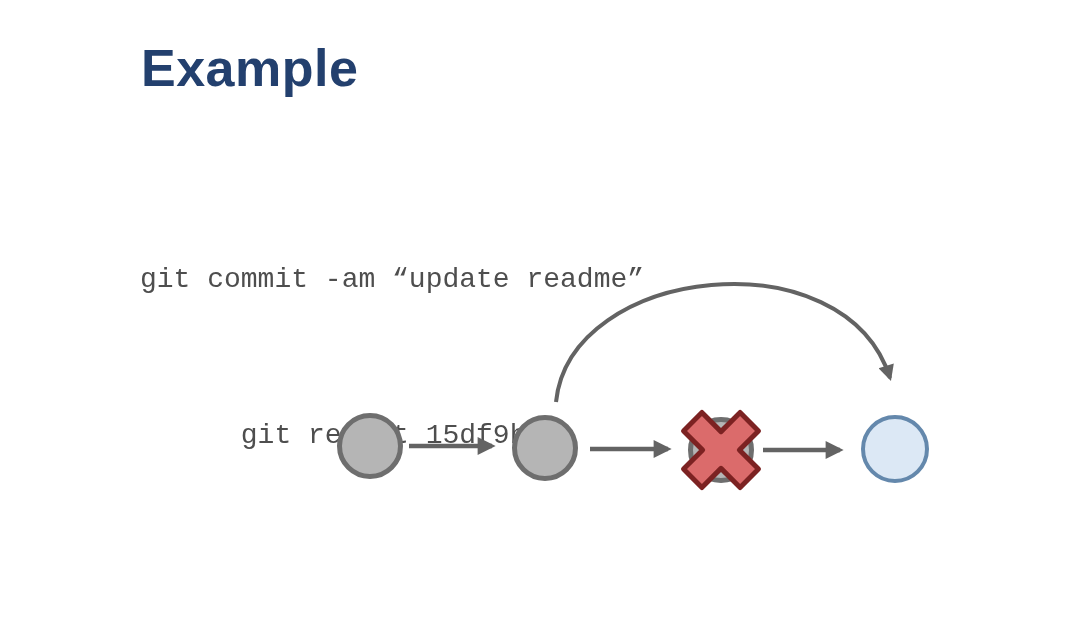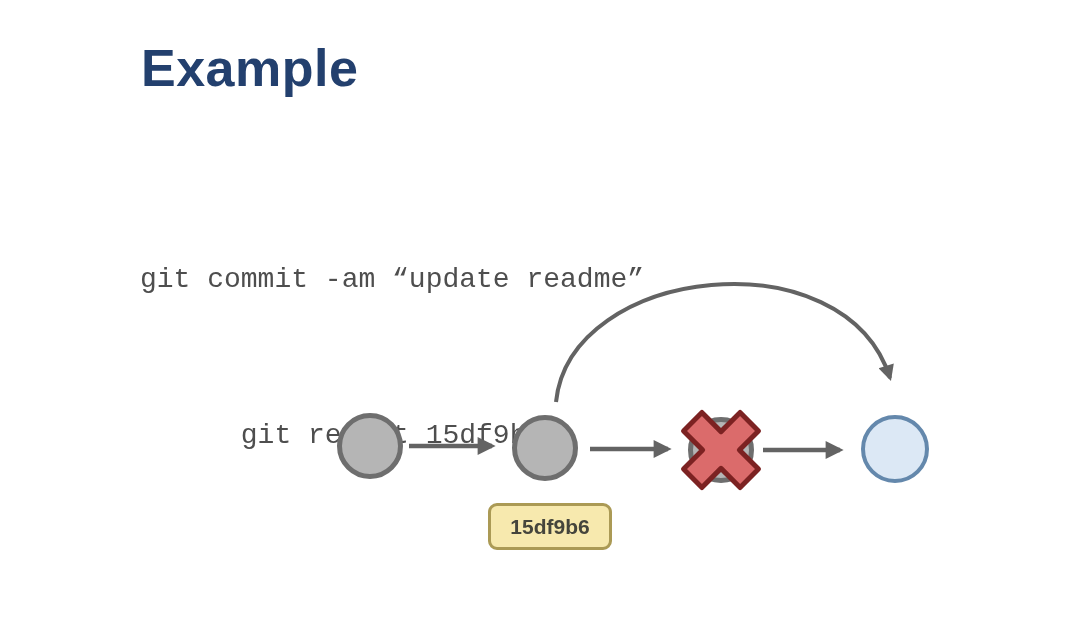--- a/index.html
+++ b/index.html
@@ -153,17 +153,16 @@
     <div class="node commit node-2"></div>
 
     <div class="node commit node-3">
       <svg class="x-icon" viewBox="-44 -44 88 88" aria-hidden="true">
         <path transform="rotate(45)" d="M -13 -40 L 13 -40 L 13 -13 L 40 -13 L 40 13 L 13 13 L 13 40 L -13 40 L -13 13 L -40 13 L -40 -13 L -13 -13 Z"></path>
       </svg>
     </div>
 
     <div class="node revert node-4"></div>
 
-    <div class="hash-label">15df9b6</div>
 
   </div>
 
 </div>
 
 </body></html>

